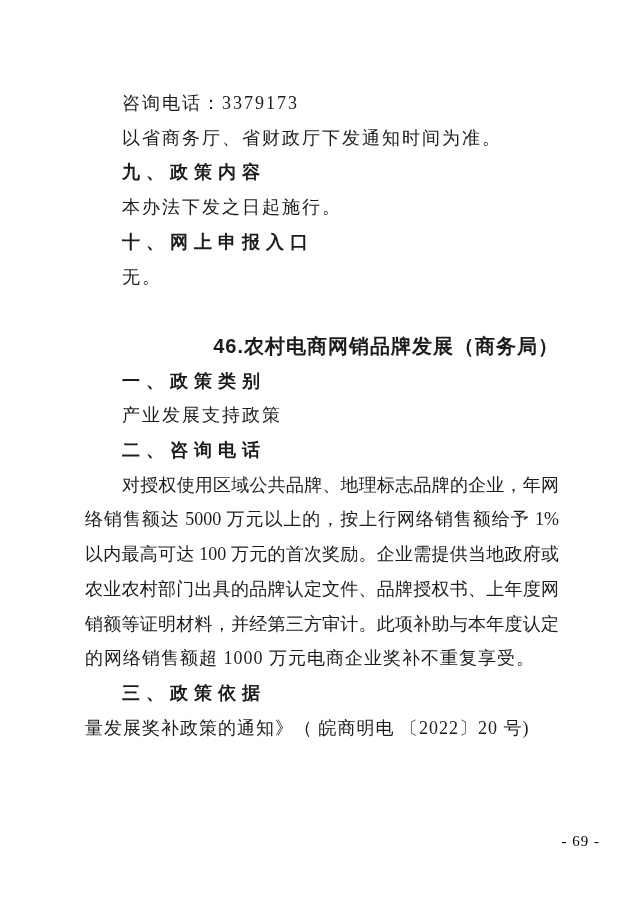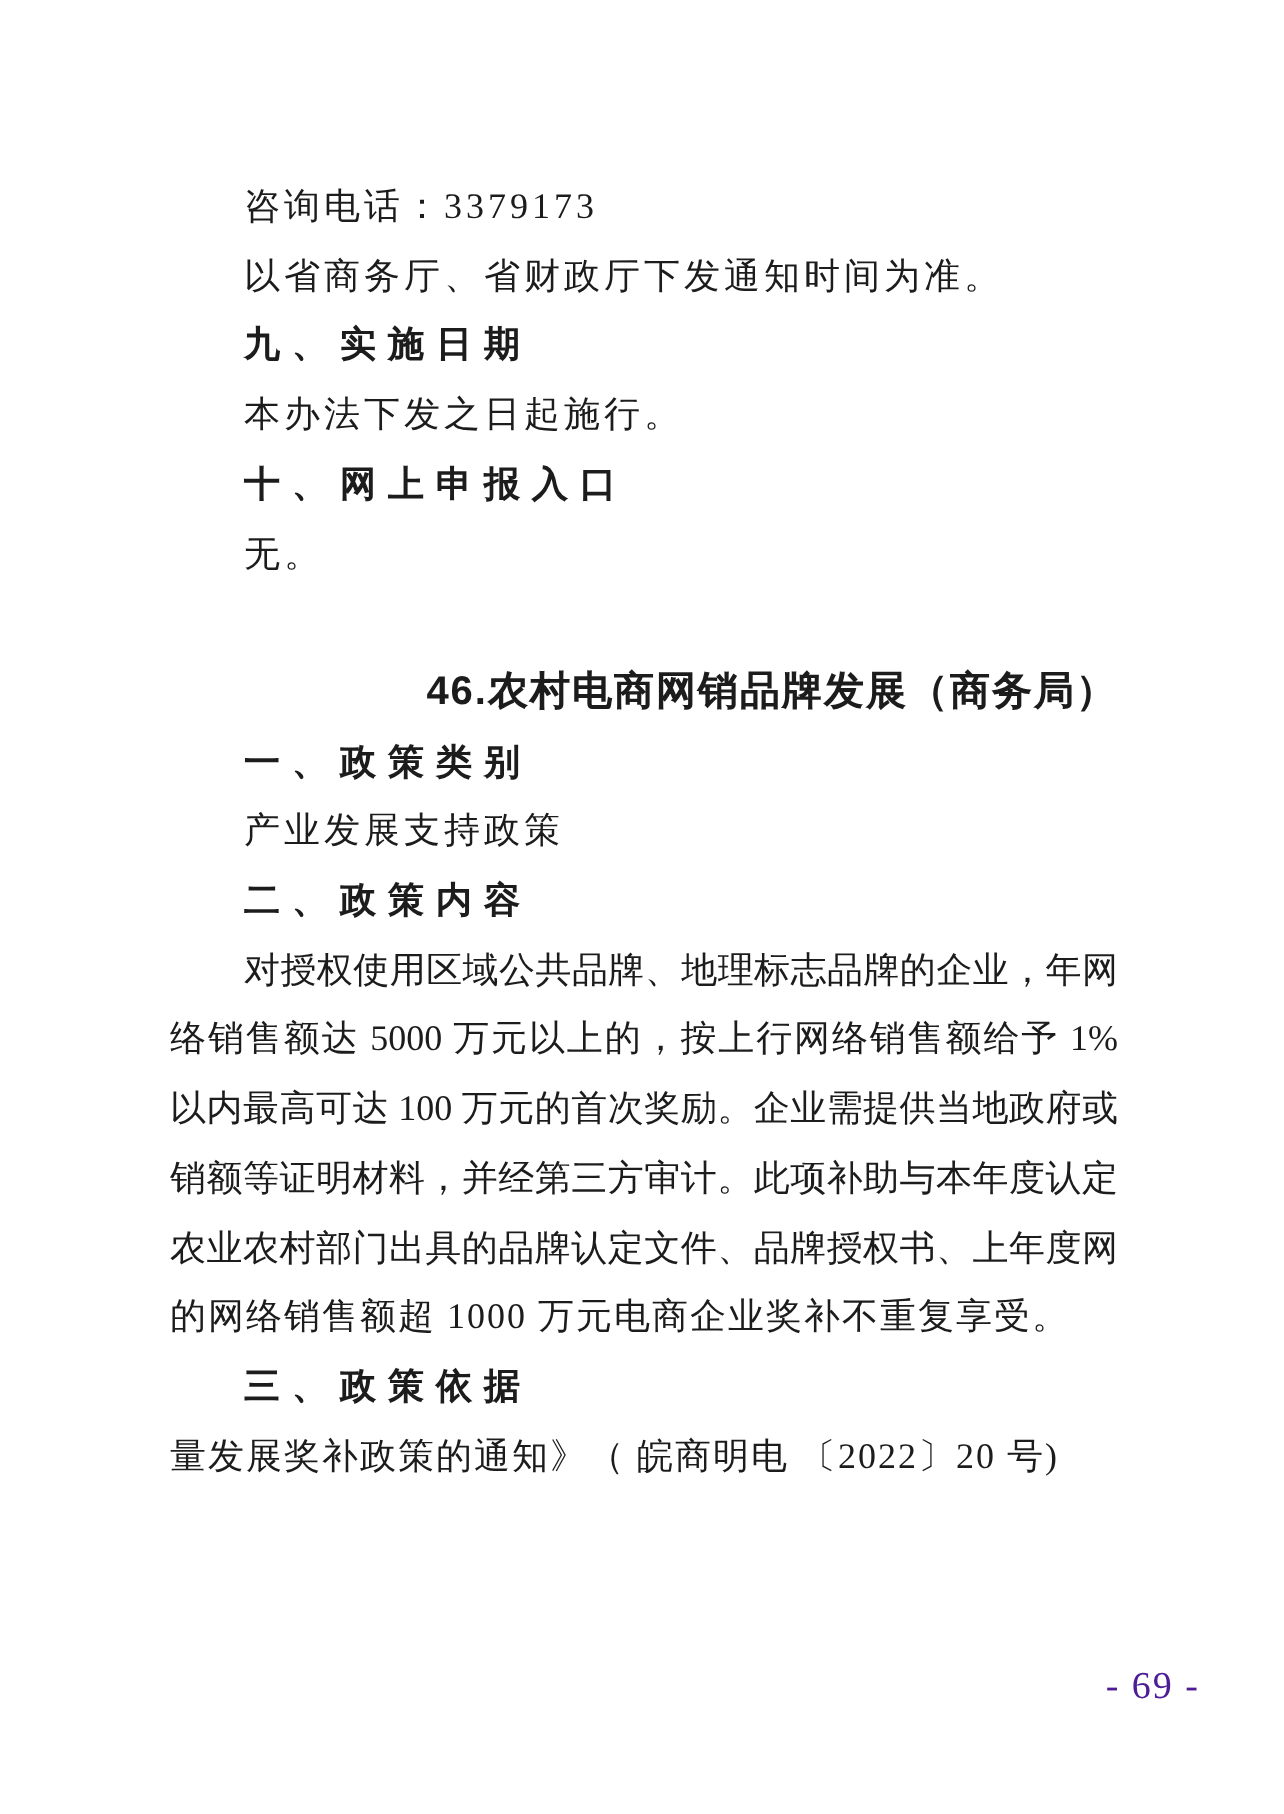--- a/index.html
+++ b/index.html
@@ -63,55 +63,55 @@
   .line.first { text-indent: 37px; }
 
   .line.last { letter-spacing: 1px; }
 
   .blank-line { height: 34.7px; }
 
   .page-footer {
     position: absolute;
     top: 833px;
     right: 84px;
-    font-size: 19px;
+    font-size: 15px;
     letter-spacing: 1px;
-    color: #4c1d95;
+    color: #000000;
   }
 </style>
 </head>
 <body>
 
 <div class="page">
   <div class="content">
 
     <p class="body-single">咨询电话：3379173</p>
 
     <p class="body-single">以省商务厅、省财政厅下发通知时间为准。</p>
 
-    <p class="sec-heading">九、实施日期</p>
+    <p class="sec-heading">九、政策内容</p>
     <p class="body-single">本办法下发之日起施行。</p>
 
     <p class="sec-heading">十、网上申报入口</p>
     <p class="body-single">无。</p>
 
     <div class="blank-line"></div>
 
     <p class="item-heading">46.农村电商网销品牌发展（商务局）</p>
 
     <p class="sec-heading">一、政策类别</p>
     <p class="body-single">产业发展支持政策</p>
 
-    <p class="sec-heading">二、政策内容</p>
+    <p class="sec-heading">二、咨询电话</p>
     <p>
       <span class="line just first">对授权使用区域公共品牌、地理标志品牌的企业，年网</span>
       <span class="line just">络销售额达 5000 万元以上的，按上行网络销售额给予 1%</span>
       <span class="line just">以内最高可达 100 万元的首次奖励。企业需提供当地政府或</span>
+      <span class="line just">农业农村部门出具的品牌认定文件、品牌授权书、上年度网</span>
       <span class="line just">销额等证明材料，并经第三方审计。此项补助与本年度认定</span>
-      <span class="line just">农业农村部门出具的品牌认定文件、品牌授权书、上年度网</span>
       <span class="line last">的网络销售额超 1000 万元电商企业奖补不重复享受。</span>
     </p>
 
     <p class="sec-heading">三、政策依据</p>
     <p>
       <span class="line last">量发展奖补政策的通知》（ 皖商明电 〔2022〕20 号)</span>
     </p>
 
   </div>
 

